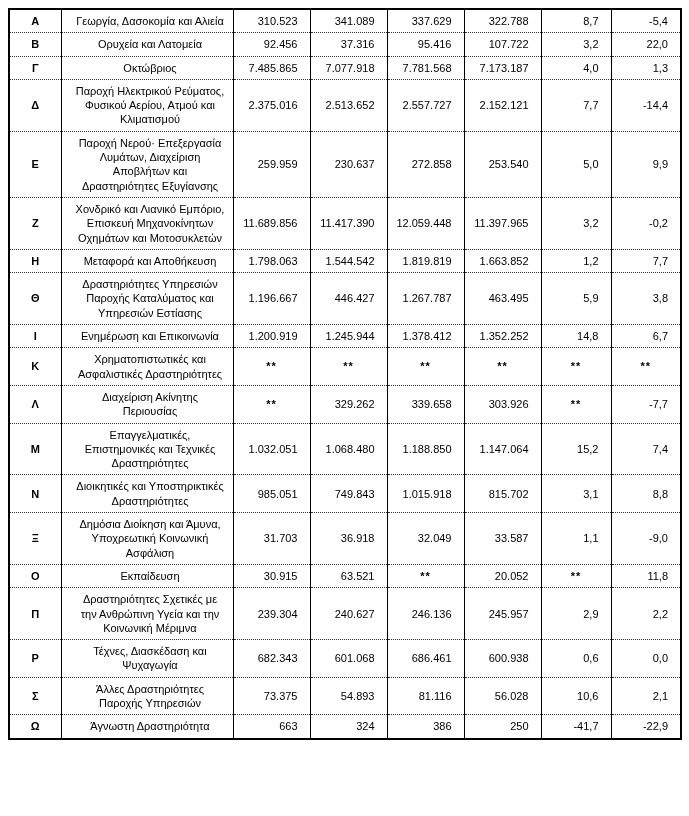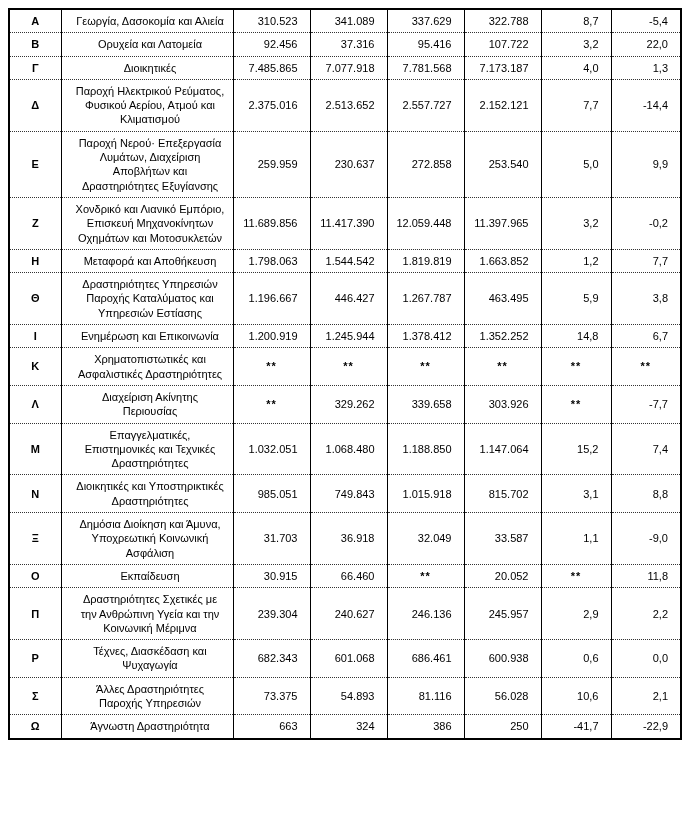--- a/index.html
+++ b/index.html
@@ -94,21 +94,21 @@
     <td class="num">92.456</td>
     <td class="num">37.316</td>
     <td class="num">95.416</td>
     <td class="num">107.722</td>
     <td class="num">3,2</td>
     <td class="num">22,0</td>
   </tr>
 
   <tr>
     <td class="code">Γ</td>
-    <td class="desc">Διοικητικές</td>
+    <td class="desc">Οκτώβριος</td>
     <td class="num">7.485.865</td>
     <td class="num">7.077.918</td>
     <td class="num">7.781.568</td>
     <td class="num">7.173.187</td>
     <td class="num">4,0</td>
     <td class="num">1,3</td>
   </tr>
 
   <tr>
     <td class="code">Δ</td>
@@ -229,21 +229,21 @@
     <td class="num">32.049</td>
     <td class="num">33.587</td>
     <td class="num">1,1</td>
     <td class="num">-9,0</td>
   </tr>
 
   <tr>
     <td class="code">Ο</td>
     <td class="desc">Εκπαίδευση</td>
     <td class="num">30.915</td>
-    <td class="num">66.460</td>
+    <td class="num">63.521</td>
     <td class="num stars">**</td>
     <td class="num">20.052</td>
     <td class="num stars">**</td>
     <td class="num">11,8</td>
   </tr>
 
   <tr>
     <td class="code">Π</td>
     <td class="desc">Δραστηριότητες Σχετικές με την Ανθρώπινη Υγεία και την Κοινωνική Μέριμνα</td>
     <td class="num">239.304</td>

